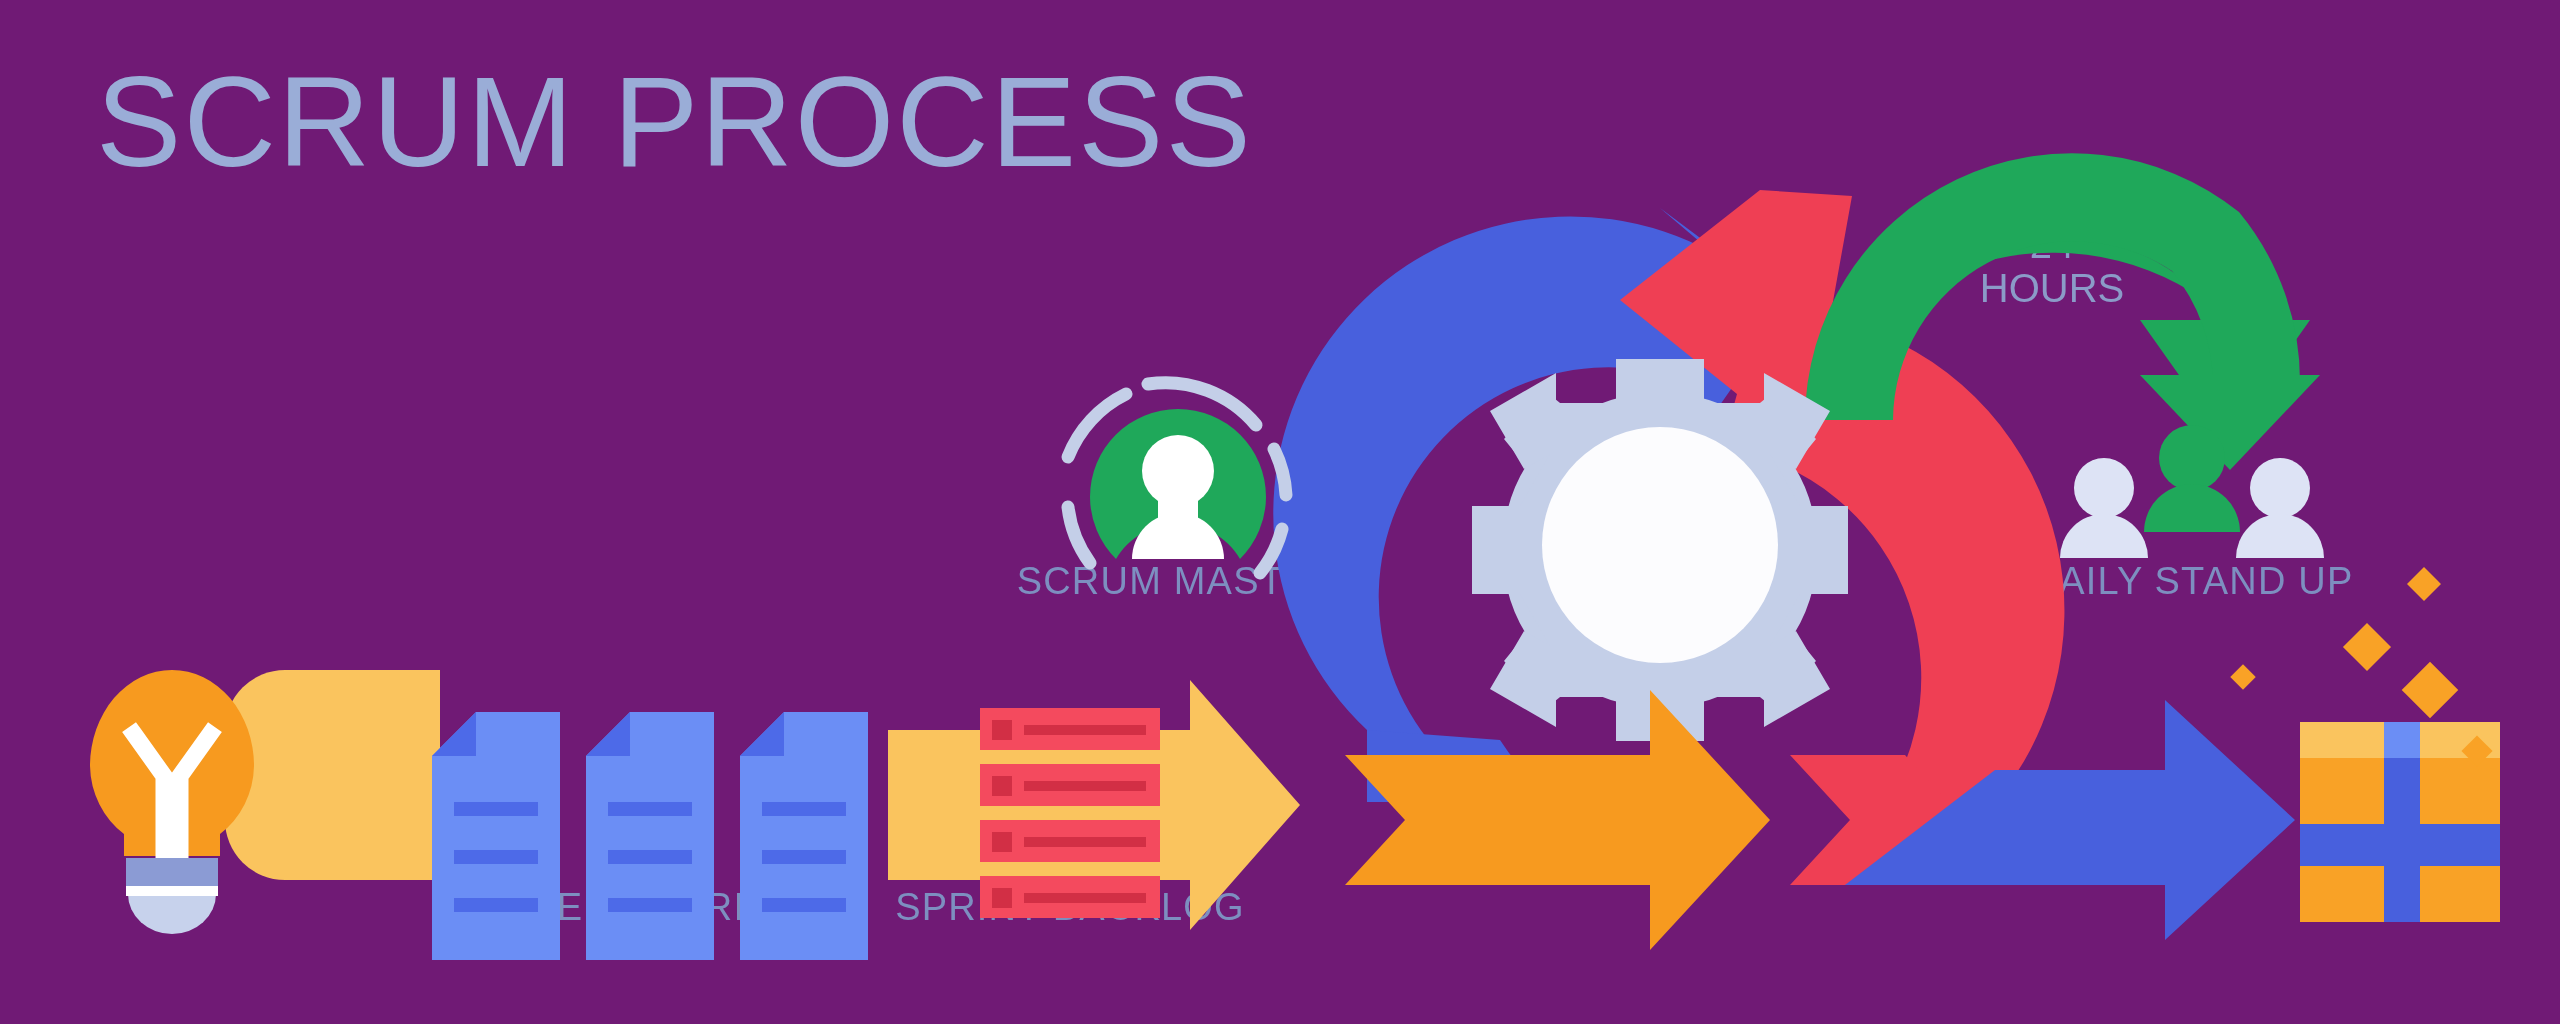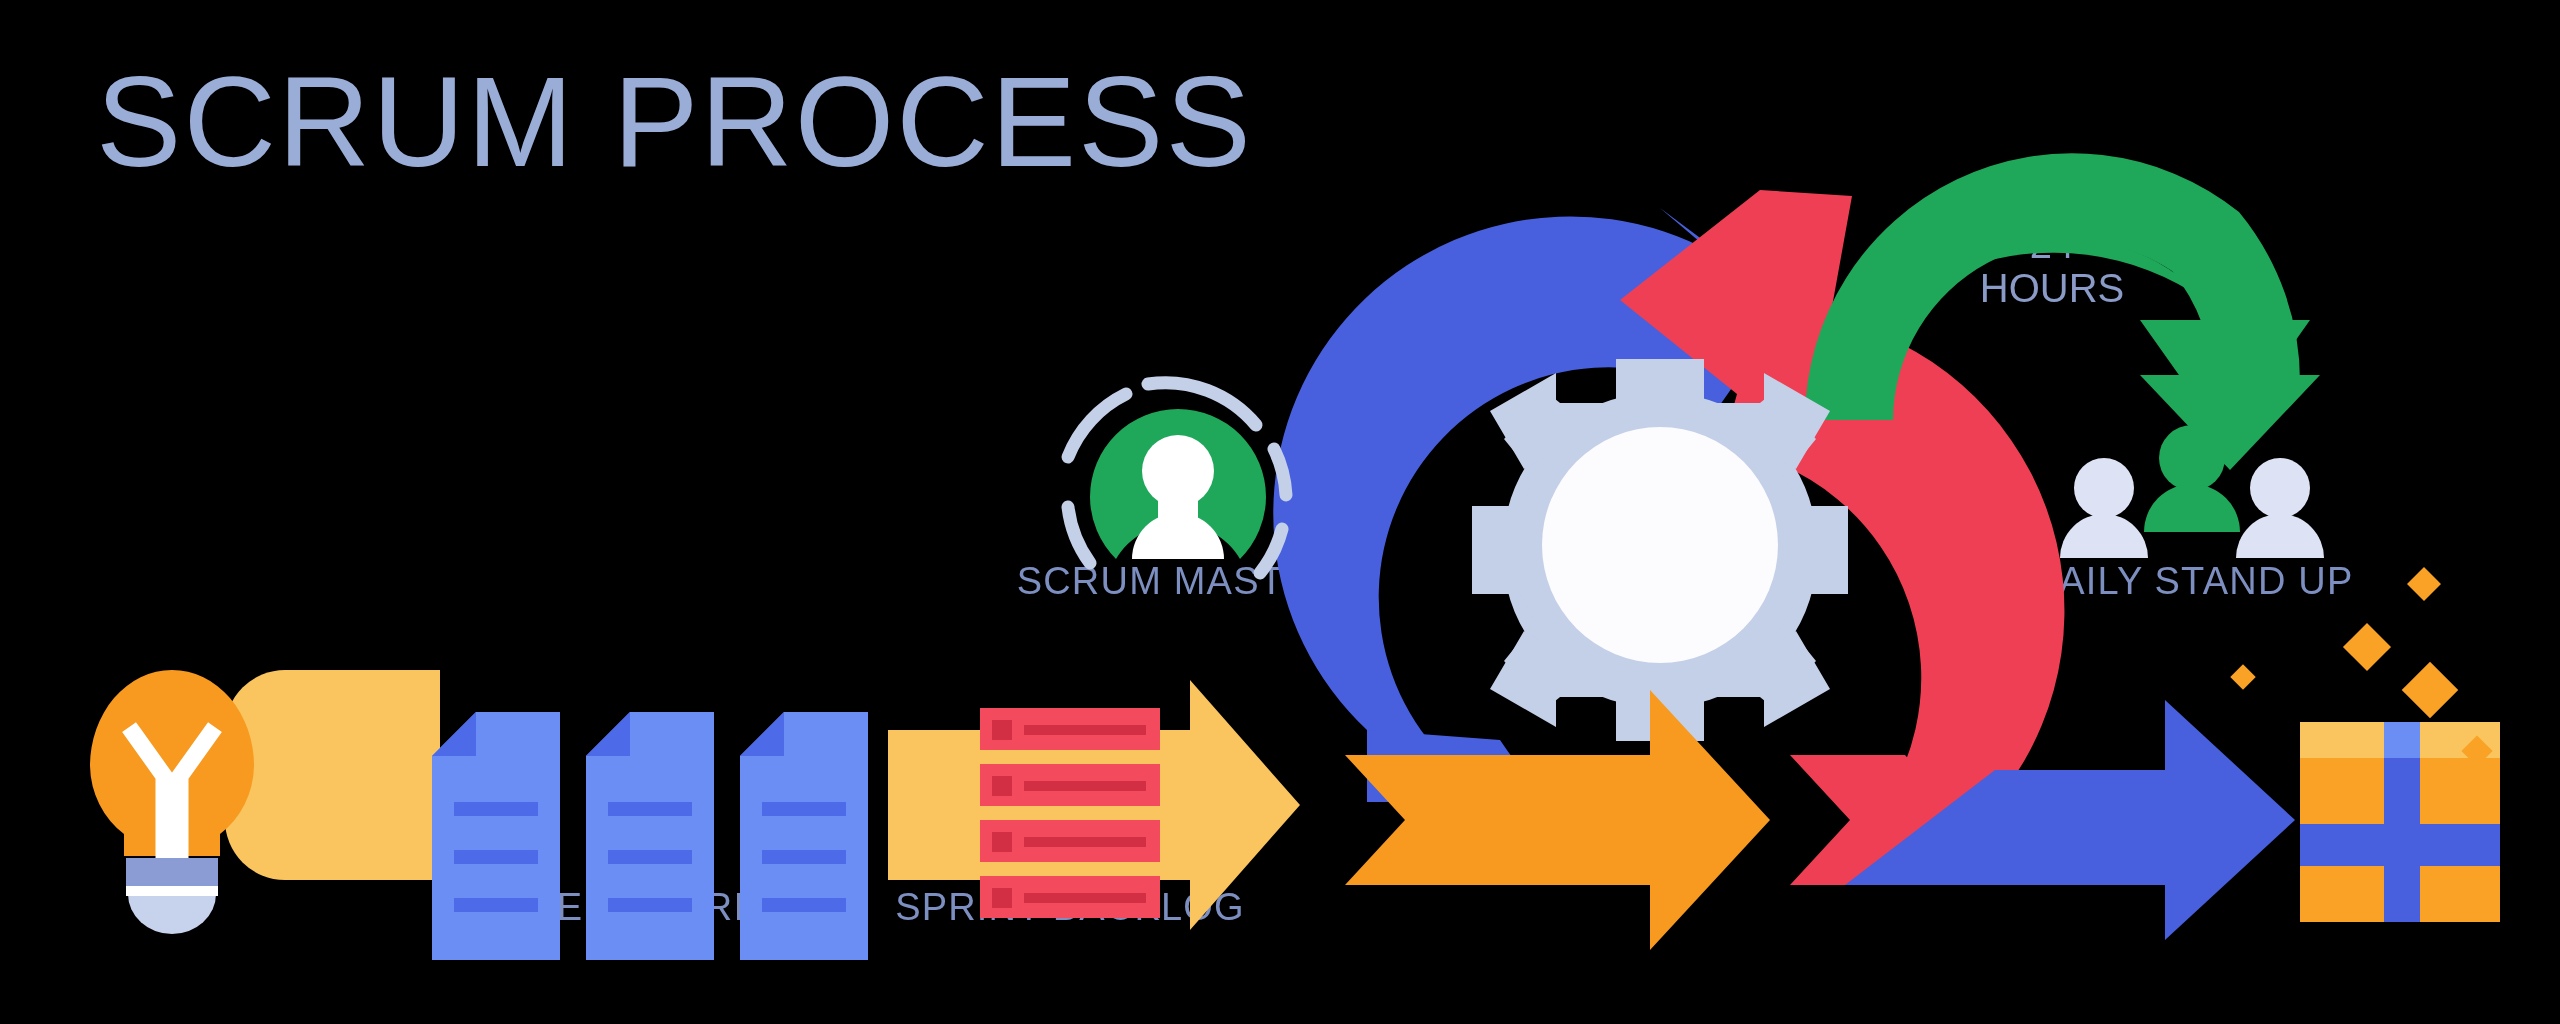--- a/index.html
+++ b/index.html
@@ -3,21 +3,21 @@
 <meta charset="utf-8">
 <title>Scrum Process Infographic</title>
 <style>
   html,body{margin:0;padding:0;background:#ffffff;}
   body{
     width:2560px;height:1024px;
     font-family:"Liberation Sans","DejaVu Sans",sans-serif;
     overflow:hidden;
     position:relative;
   }
-  #stage{position:relative;width:2560px;height:1024px;background:#000000;}
+  #stage{position:relative;width:2560px;height:1024px;background:#701a75;}
 
   
   .title{
     position:absolute;left:96px;top:58px;
     font-size:128px;font-weight:400;letter-spacing:2px;
     color:#9aadd7;line-height:1;white-space:nowrap;
     font-family:"Liberation Sans","DejaVu Sans",sans-serif;
   }
 
   

